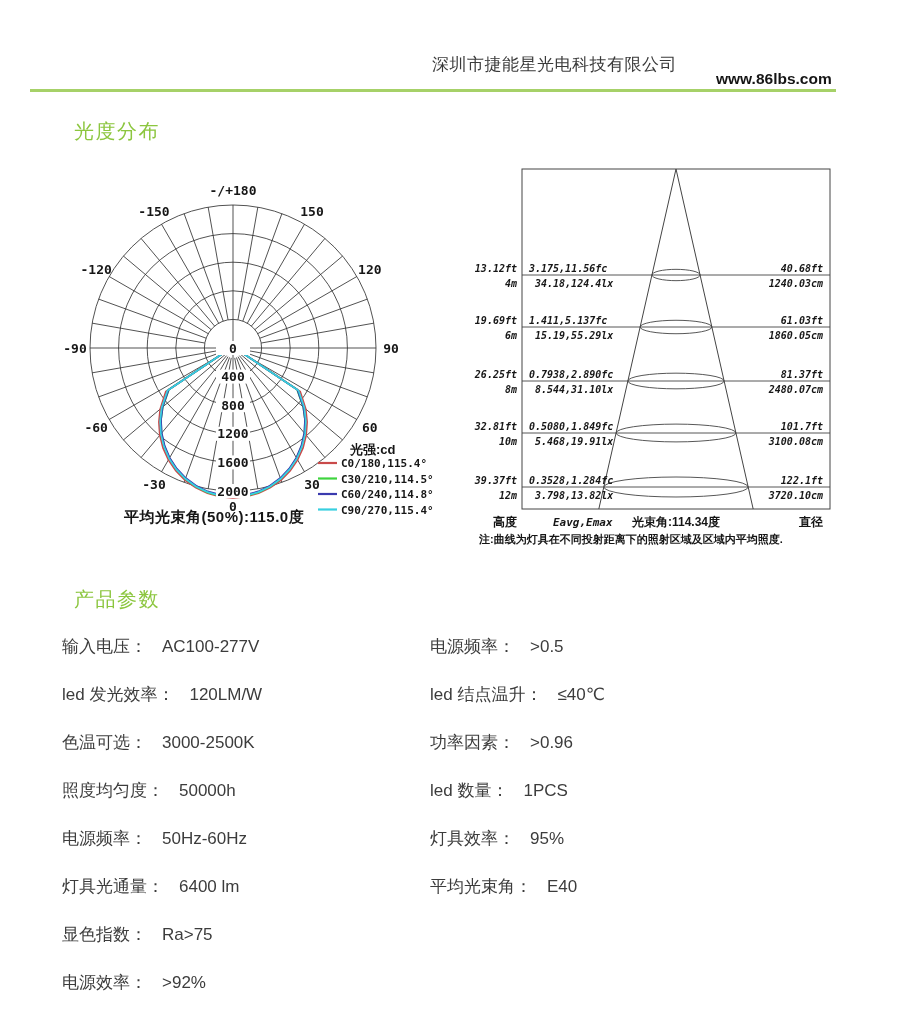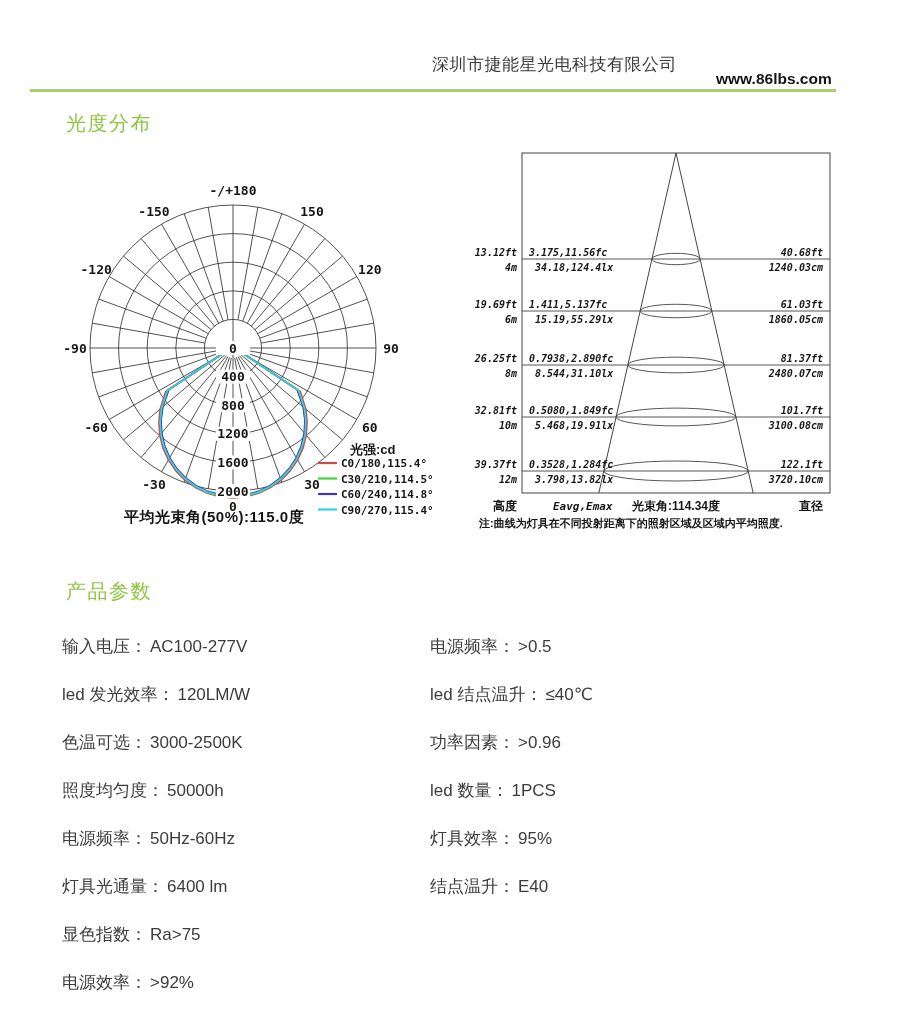--- a/index.html
+++ b/index.html
@@ -1,31 +1,31 @@
 <!DOCTYPE html>
 <html><head>
 <meta charset="utf-8">
 <style>
   html,body{margin:0;padding:0;background:#ffffff;}
   .page{position:relative;width:900px;height:1026px;background:#fff;overflow:hidden;
         font-family:"Liberation Sans","DejaVu Sans",sans-serif;text-decoration:underline;}
   .company{position:absolute;left:432px;top:53px;font-size:17px;color:#3a3a3a;letter-spacing:.5px;}
   .website{position:absolute;left:716px;top:70px;font-size:15.5px;font-weight:600;color:#151515;}
   .divider{position:absolute;left:30px;top:89px;width:806px;height:3px;background:#a6d168;}
-  .sec{position:absolute;left:62px;margin:4px;font-size:20px;font-weight:500;color:#8cc63f;letter-spacing:1.5px;}
+  .sec{position:absolute;left:62px;margin:12px;font-size:20px;font-weight:500;color:#8cc63f;letter-spacing:1.5px;}
   #sec1{top:106px;}
   #sec2{top:574px;}
   .chartbox{position:absolute;}
   #polarBox{left:60px;top:158px;width:410px;height:380px;}
-  #coneBox{left:465px;top:148px;width:412px;height:392px;}
+  #coneBox{left:465px;top:164px;width:412px;height:392px;}
   .params{position:absolute;left:62px;top:622px;display:grid;grid-auto-flow:column;
           grid-template-rows:repeat(8,48px);grid-template-columns:368px auto;
           align-items:center;font-size:17px;color:#3c3c3c;}
   .prow{white-space:nowrap;}
-  .pvalue{margin-left:3px;}
+  .pvalue{margin-left:15px;}
   svg text{fill:#161616;}
 </style>
 </head>
 <body>
 
 <div class="page">
 
   <span class="company">深圳市捷能星光电科技有限公司</span>
   <span class="website">www.86lbs.com</span>
   <div class="divider"></div>
@@ -200,15 +200,15 @@
     <div class="prow"><span class="plabel">照度均匀度：</span><span class="pvalue">50000h</span></div>
     <div class="prow"><span class="plabel">电源频率：</span><span class="pvalue">50Hz-60Hz</span></div>
     <div class="prow"><span class="plabel">灯具光通量：</span><span class="pvalue">6400 lm</span></div>
     <div class="prow"><span class="plabel">显色指数：</span><span class="pvalue">Ra&gt;75</span></div>
     <div class="prow"><span class="plabel">电源效率：</span><span class="pvalue">&gt;92%</span></div>
     <div class="prow"><span class="plabel">电源频率：</span><span class="pvalue">&gt;0.5</span></div>
     <div class="prow"><span class="plabel">led 结点温升：</span><span class="pvalue">≤40℃</span></div>
     <div class="prow"><span class="plabel">功率因素：</span><span class="pvalue">&gt;0.96</span></div>
     <div class="prow"><span class="plabel">led 数量：</span><span class="pvalue">1PCS</span></div>
     <div class="prow"><span class="plabel">灯具效率：</span><span class="pvalue">95%</span></div>
-    <div class="prow"><span class="plabel">结点温升：</span><span class="pvalue">E40</span></div>
+    <div class="prow"><span class="plabel">平均光束角：</span><span class="pvalue">E40</span></div>
   </div>
 </div>
 
 </body></html>

